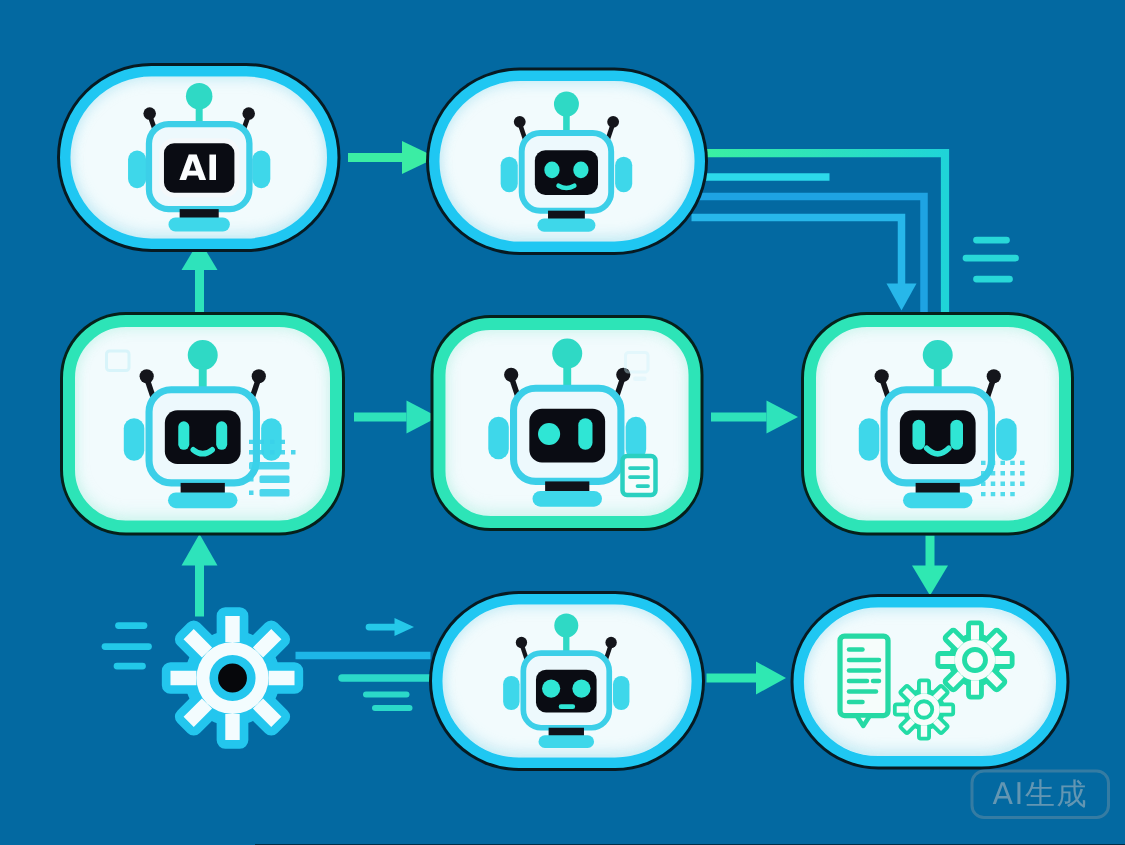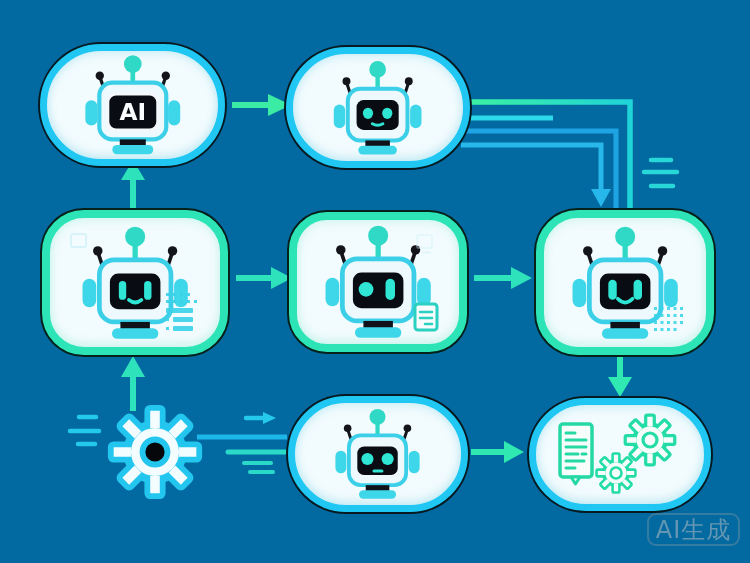--- a/index.html
+++ b/index.html
@@ -32,21 +32,21 @@
   #deco-ml-list{right:18px;bottom:10px;}
   #deco-mr-grid{right:22px;bottom:16px;}
   #deco-mc-doc{right:20px;bottom:12px;}
   #gear-main{position:absolute;left:105px;top:402px;z-index:2;}
   #br-doc{position:absolute;left:22px;top:17px;}
   #br-gear-big{position:absolute;left:86px;top:7px;}
   #br-gear-small{position:absolute;left:58px;top:46px;}
   .watermark{position:absolute;left:647px;top:513px;width:93px;height:33px;z-index:4;
      border:2px solid rgba(150,160,165,.35);border-radius:9px;box-sizing:border-box;
      display:flex;align-items:center;justify-content:center;
-     color:rgba(178,188,193,.55);font-size:24px;letter-spacing:1px;}
+     color:rgba(178,188,193,.55);font-size:20px;letter-spacing:1px;}
   .defs-holder{position:absolute;width:0;height:0;overflow:hidden;}
 </style>
 </head>
 <body>
 
 <div class="canvas">
 
   <svg class="defs-holder" aria-hidden="true">
     <defs>
       <g id="gearshape">

